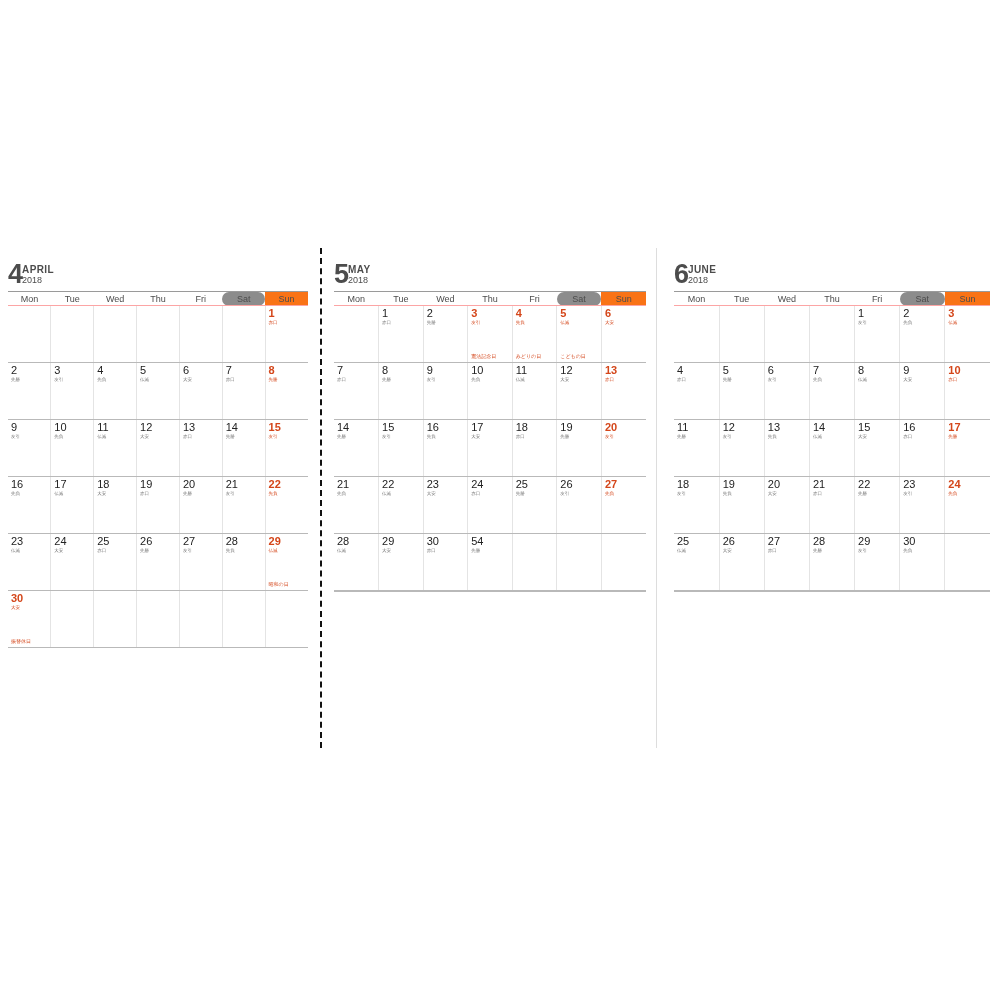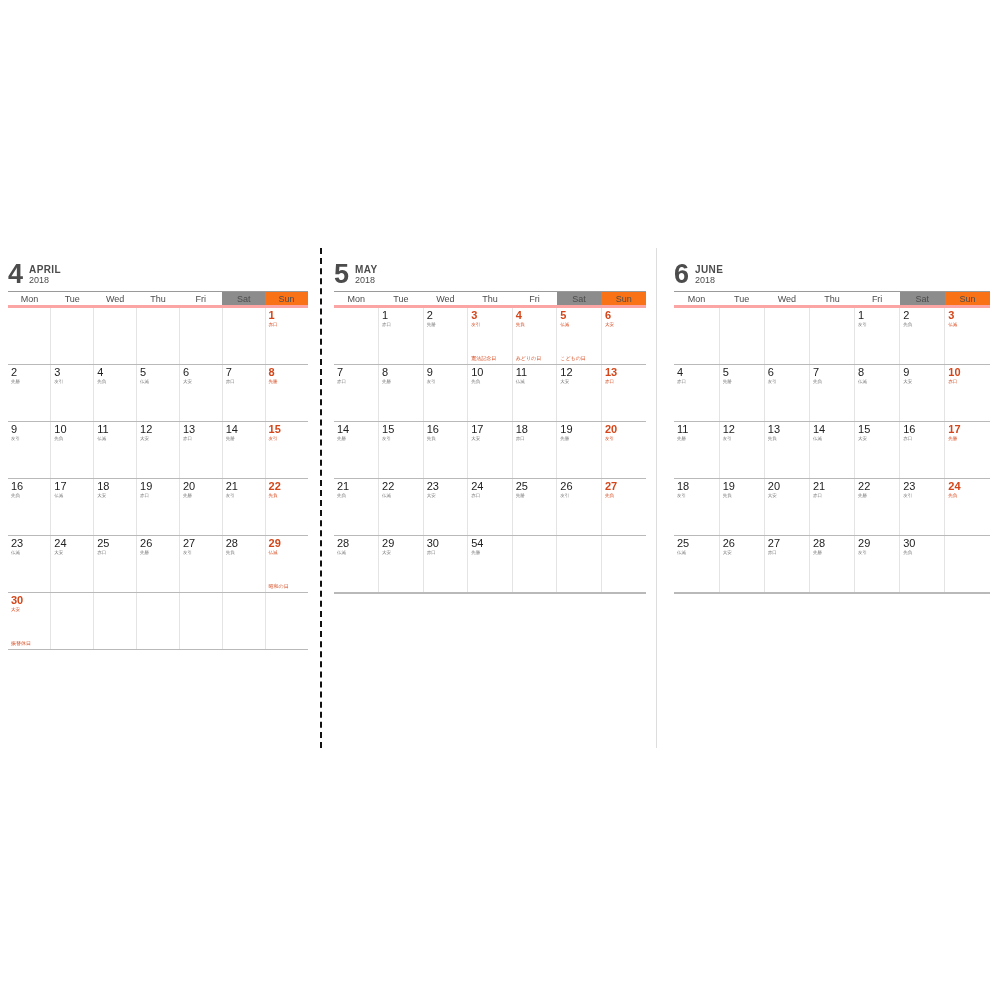--- a/index.html
+++ b/index.html
@@ -68,21 +68,20 @@
     padding-bottom: 3px;
   }
   .month-num {
     font-size: 27px;
     font-weight: bold;
     color: #4c4c4c;
     line-height: 28px;
     letter-spacing: -1px;
   }
   .month-txt {
-    margin-left: 7px;
     padding-bottom: 2px;
   }
   .month-name {
     font-size: 10px;
     font-weight: bold;
     color: #4c4c4c;
     letter-spacing: 0.4px;
     line-height: 11px;
   }
   .month-year {
@@ -97,24 +96,24 @@
     border-collapse: collapse;
     table-layout: fixed;
   }
   table.cal th {
     font-size: 9px;
     font-weight: normal;
     color: #4c4c4c;
     text-align: center;
     height: 13px;
     padding: 0;
-    border-bottom: 3px solid #fca5a5;
+    border-bottom: 1px solid #fca5a5;
     border-top: 1px solid #9a9a9a;
   }
-  th.sat { background: #8c8c8c; color: #ffffff; }
+  th.sat { background: #8c8c8c; color: #ffffff; border-radius: 7px; }
   th.sun { background: #f97316; color: #d4571e; }
 
   table.cal td {
     vertical-align: top;
     padding: 2px 0 0 3px;
     border-bottom: 1px solid #b9b9b9;
     border-right: 1px solid #e4e4e4;
     height: 54px;
     position: relative;
   }

